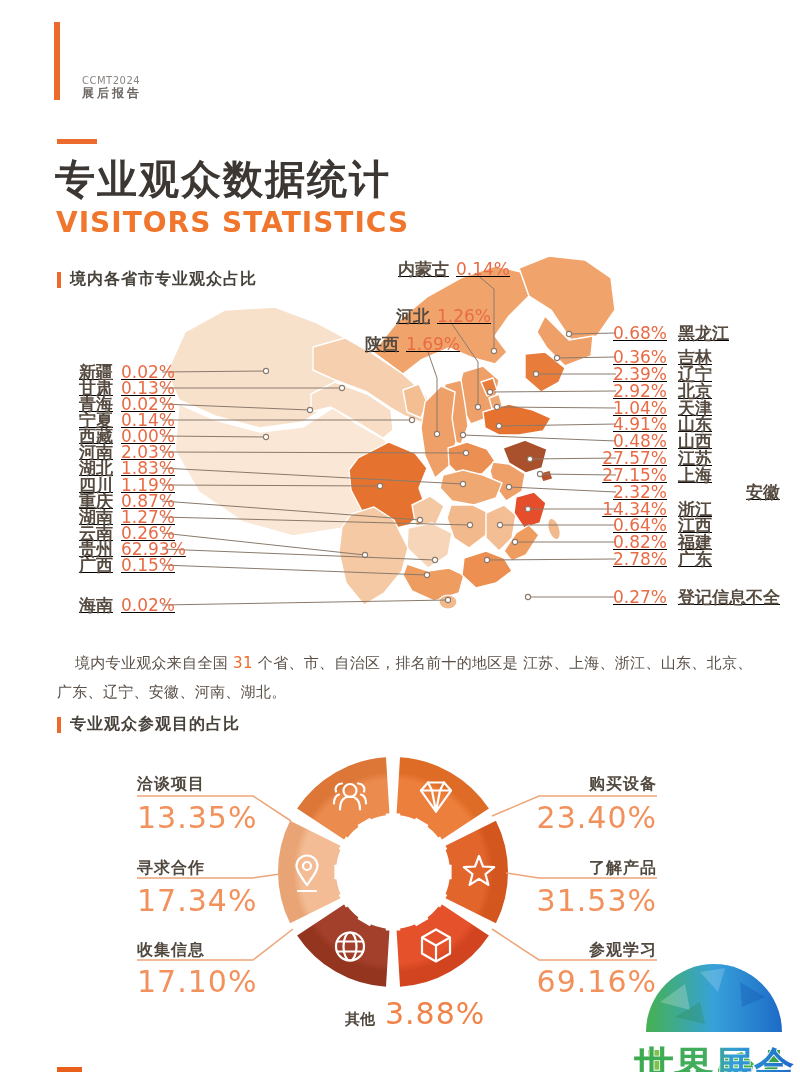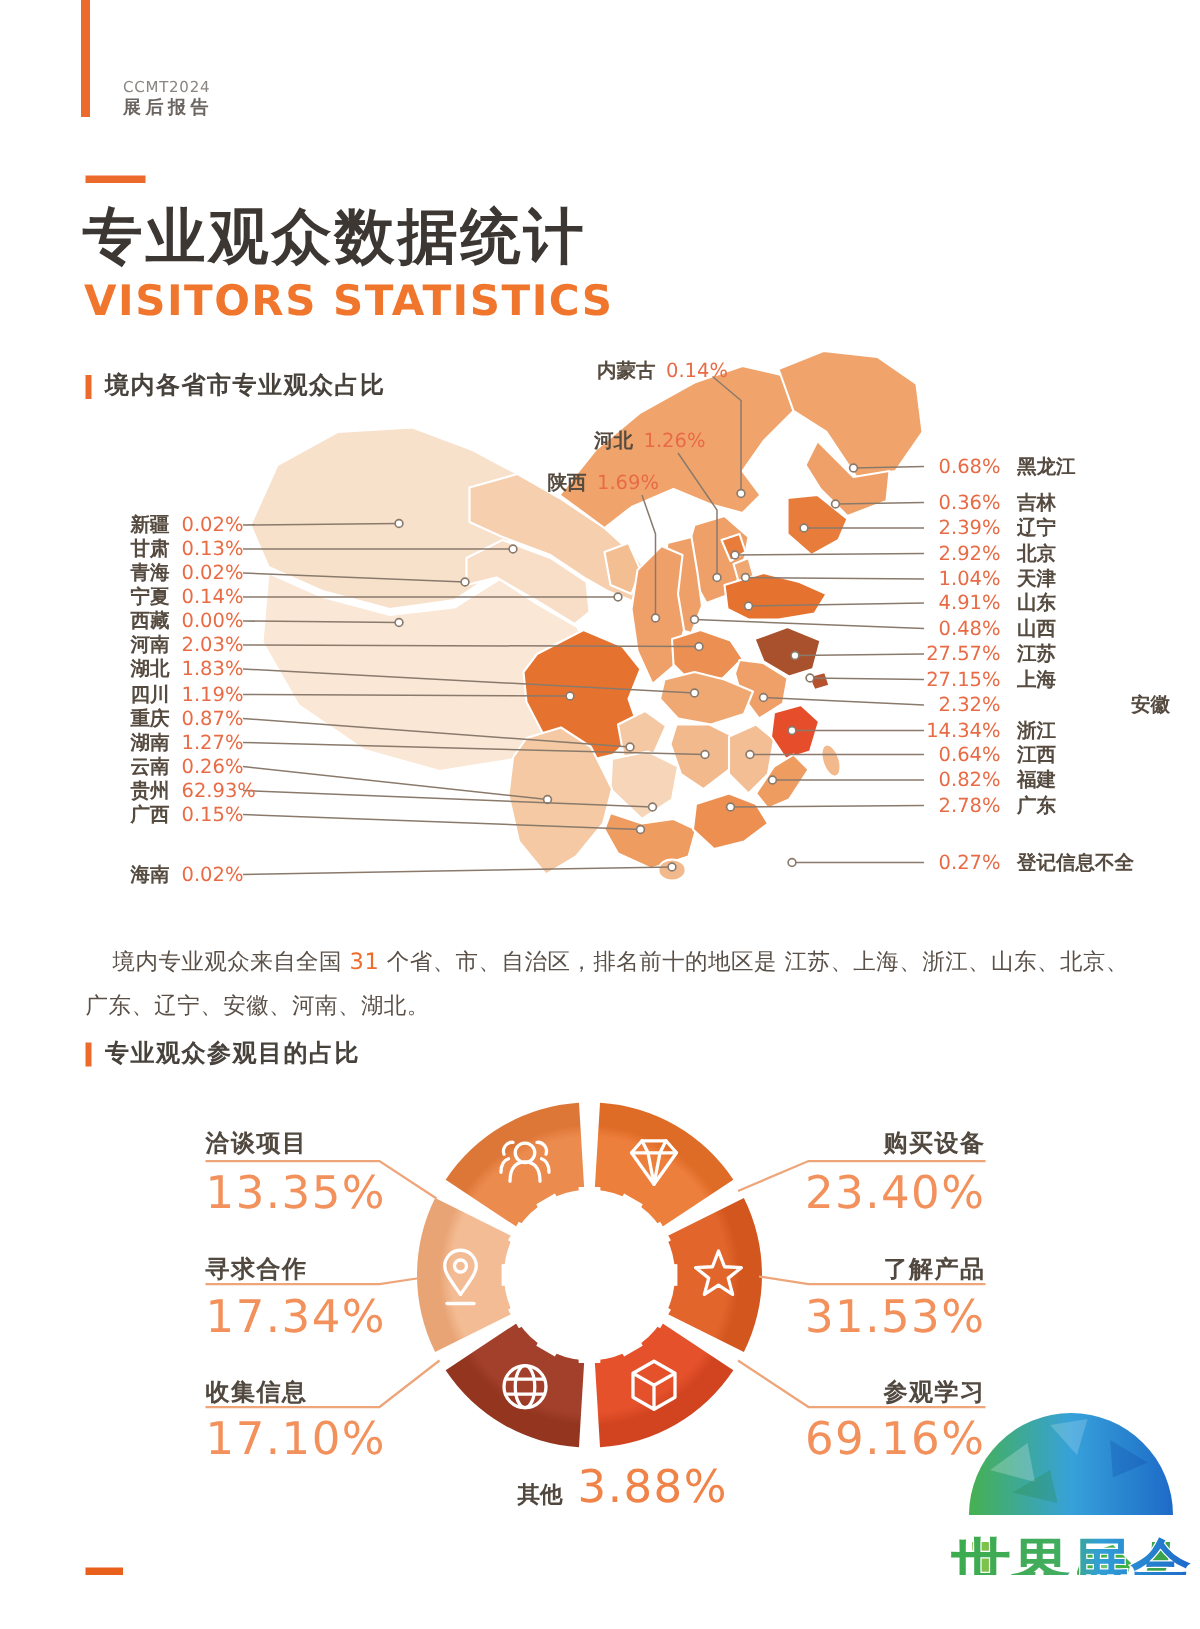--- a/index.html
+++ b/index.html
@@ -1,34 +1,34 @@
 <!DOCTYPE html>
 <html><head>
 <meta charset="utf-8">
 <style>
   html,body{margin:0;padding:0;background:#fff;}
   #page{position:relative;width:800px;height:1050px;background:#ffffff;overflow:hidden;
-        font-family:"DejaVu Sans","Liberation Sans",sans-serif;}
+        font-family:"DejaVu Sans","Liberation Sans",sans-serif;margin-top:22px;}
   
   .side-bar{position:absolute;left:54px;top:0;width:6px;height:78px;background:#ED6A2D;}
   .brand{position:absolute;left:82px;top:52px;line-height:13px;}
   .brand .l1{font-size:10px;color:#8A8580;letter-spacing:.5px;}
   .brand .l2{font-size:12px;color:#6B6561;font-weight:bold;letter-spacing:3px;}
   
   .title-dash{position:absolute;left:57px;top:117px;width:40px;height:5px;background:#ED6A2D;}
   .page-title{position:absolute;left:55px;top:130px;font-size:40px;font-weight:800;color:#3C3733;letter-spacing:2px;}
   .page-subtitle{position:absolute;left:56px;top:184px;font-size:28px;font-weight:800;color:#F0762D;letter-spacing:1px;}
   
   .sec{position:absolute;left:57px;display:flex;align-items:center;gap:9px;}
   .sec-bar{width:4px;height:16px;background:#ED6A2D;flex:0 0 auto;}
   .sec-txt{font-size:16px;font-weight:bold;color:#48423C;letter-spacing:1px;}
   #sec-map{top:247px;}
   #sec-pie{top:692px;}
   
-  .map-row{position:absolute;height:16px;display:flex;align-items:center;font-size:13px;white-space:nowrap;}
+  .map-row{position:absolute;height:16px;display:flex;align-items:center;font-size:17px;white-space:nowrap;text-decoration:underline;}
   .map-row .mname{color:#564B40;font-weight:bold;}
   .map-row .mval{color:#E96B45;}
   .map-row.left{left:55px;}
   .map-row.left .mname{width:58px;text-align:right;}
   .map-row.left .mval{margin-left:8px;}
   .map-row.right{left:600px;width:180px;}
   .map-row.right .mval{width:67px;text-align:right;}
   .map-row.right .mname{margin-left:11px;}
   .map-row.top .mval{margin-left:7px;}
   

